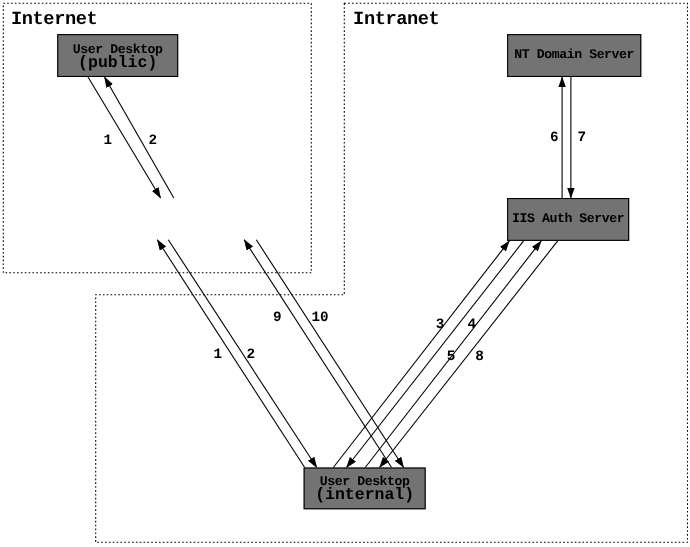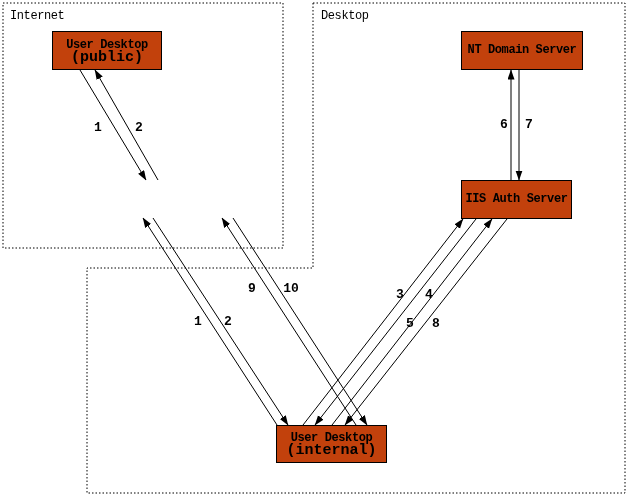--- a/index.html
+++ b/index.html
@@ -16,29 +16,29 @@
     font-family: "Liberation Mono", "DejaVu Sans Mono", monospace;
     color: #000000;
   }
   #edge-layer {
     position: absolute;
     left: 0;
     top: 0;
   }
   .zone-label {
     position: absolute;
-    font-size: 12px;
-    font-weight: normal;
+    font-size: 17px;
+    font-weight: bold;
     letter-spacing: -0.4px;
     white-space: nowrap;
   }
   .node {
     position: absolute;
     box-sizing: border-box;
-    background: #c2410c;
+    background: #737373;
     border: 1.5px solid #000000;
     display: flex;
     flex-direction: column;
     align-items: center;
     justify-content: center;
   }
   .node-title {
     font-size: 12px;
     font-weight: bold;
     letter-spacing: -0.4px;
@@ -91,21 +91,21 @@
       <text x="410" y="327" text-anchor="middle" class="edge-label">5</text>
       <line x1="507" y1="219" x2="345" y2="425" stroke="#000000" stroke-width="1" marker-end="url(#arrowhead)"></line>
       <text x="436" y="327" text-anchor="middle" class="edge-label">8</text>
       <line x1="511" y1="180" x2="511" y2="70" stroke="#000000" stroke-width="1" marker-end="url(#arrowhead)"></line>
       <text x="504" y="128" text-anchor="middle" class="edge-label">6</text>
       <line x1="519" y1="70" x2="519" y2="180" stroke="#000000" stroke-width="1" marker-end="url(#arrowhead)"></line>
       <text x="529" y="128" text-anchor="middle" class="edge-label">7</text>
     </svg>
 
   <div class="zone-label" style="left: 10px; top: 9px;">Internet</div>
-  <div class="zone-label" style="left: 321px; top: 9px;">Desktop</div>
+  <div class="zone-label" style="left: 321px; top: 9px;">Intranet</div>
 
   <div class="node" style="left: 52px; top: 31px; width: 110px; height: 39px;">
     <div class="node-title">User Desktop</div>
     <div class="node-subtitle">(public)</div>
   </div>
 
 
   <div class="node" style="left: 461px; top: 31px; width: 122px; height: 39px;">
     <div class="node-title">NT Domain Server</div>
     <div class="node-subtitle"></div>

